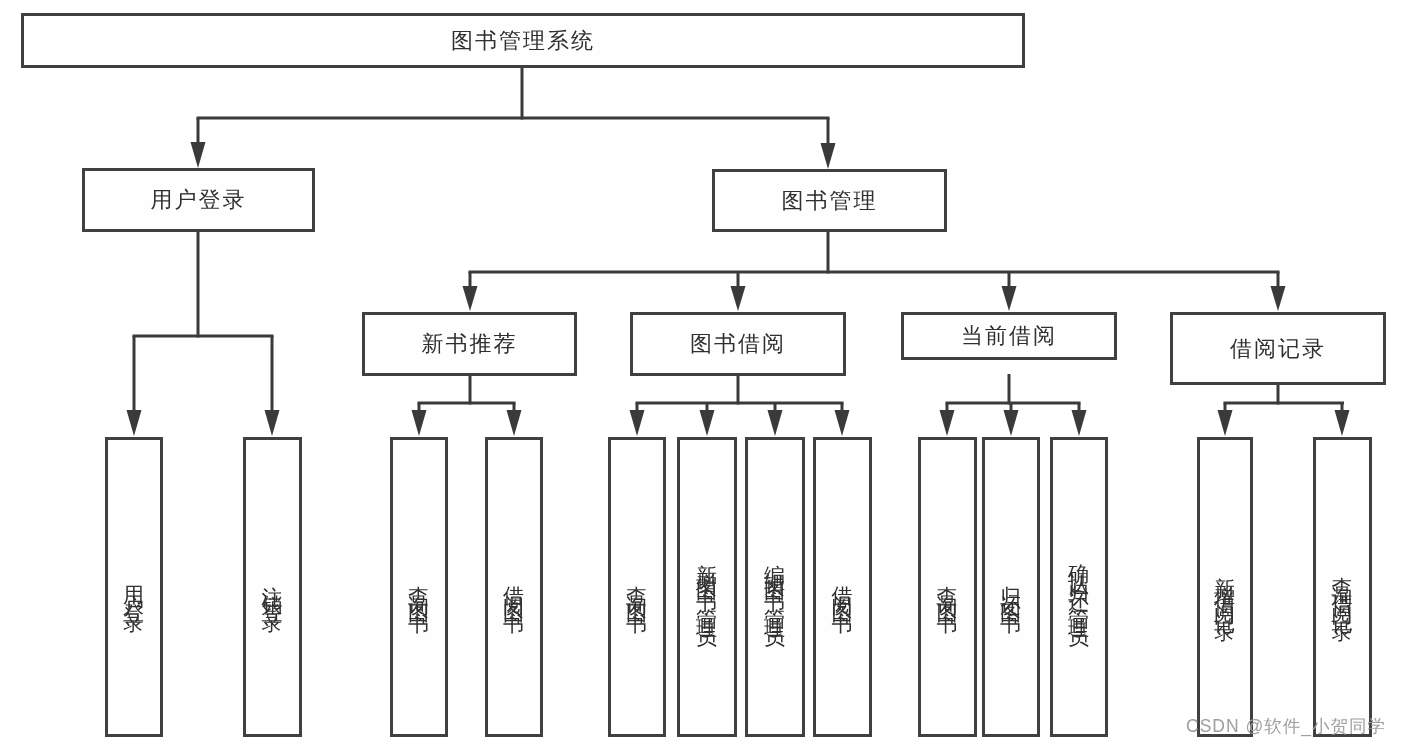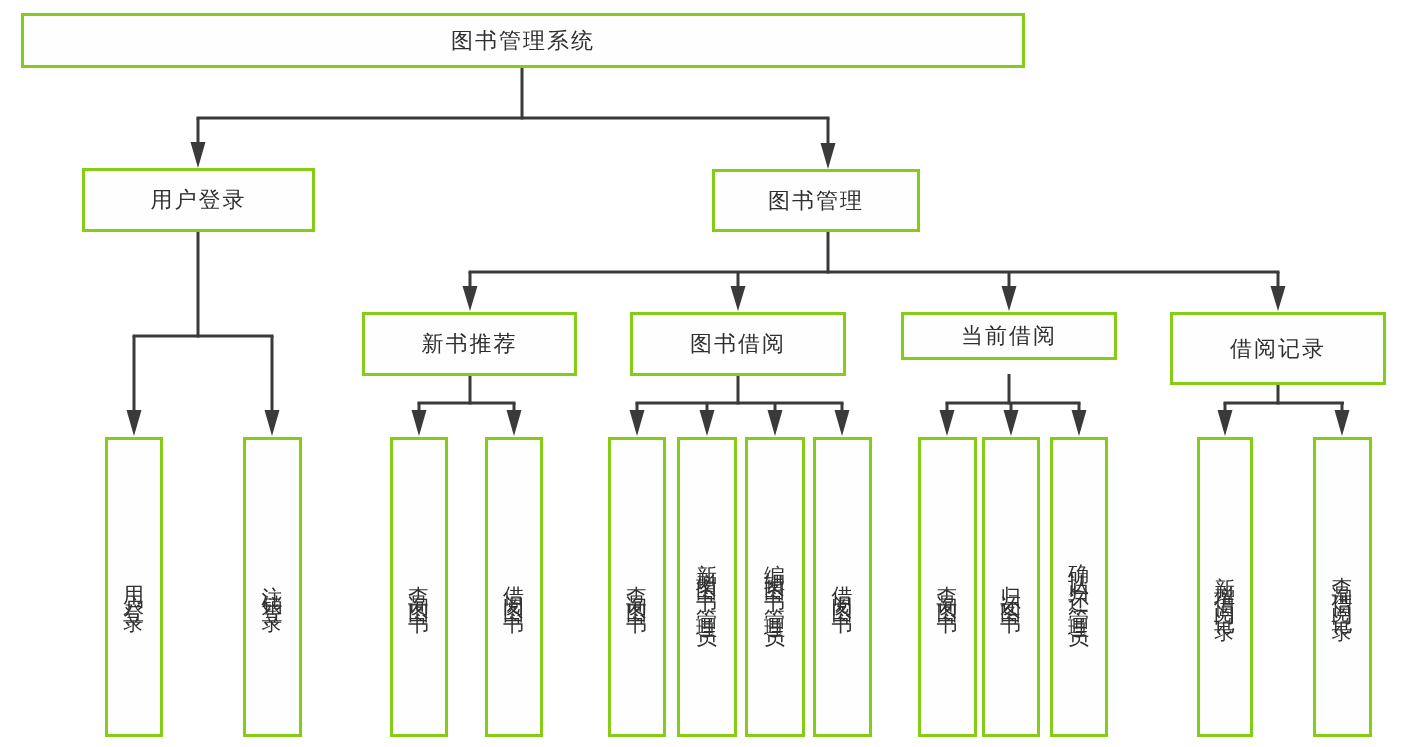--- a/index.html
+++ b/index.html
@@ -2,21 +2,21 @@
 <html><head>
 <meta charset="utf-8">
 <style>
   html,body{margin:0;padding:0;background:#ffffff;}
   .stage{
     position:relative;width:1405px;height:747px;background:#ffffff;overflow:hidden;
     font-family:"Liberation Sans","DejaVu Sans",sans-serif;
   }
   .wires{position:absolute;left:0;top:0;z-index:1;}
   .box{
-    position:absolute;box-sizing:border-box;border:3px solid #84cc16;background:#fefefe;
+    position:absolute;box-sizing:border-box;border:3px solid #404040;background:#fefefe;
     display:flex;align-items:center;justify-content:center;z-index:2;color:#2f2f2f;
   }
   .box.h span{font-size:22px;letter-spacing:2px;white-space:nowrap;}
   .box.v span{
     writing-mode:vertical-rl;text-orientation:mixed;
     font-size:21px;letter-spacing:9px;line-height:1;white-space:nowrap;
   }
   .watermark{
     position:absolute;left:1186px;top:714px;z-index:5;
     font-size:17.5px;color:#9e9e9e;letter-spacing:1px;white-space:nowrap;
@@ -92,21 +92,21 @@
     </g>
   </svg>
 
   <div class="box h" style="left:21px;top:13px;width:1004px;height:55px">
     <span>图书管理系统</span>
   </div>
 
   <div class="box h" style="left:82px;top:168px;width:233px;height:64px">
     <span>用户登录</span>
   </div>
-  <div class="box h" style="left:712px;top:169px;width:208px;height:63px">
+  <div class="box h" style="left:712px;top:169px;width:235px;height:63px">
     <span>图书管理</span>
   </div>
 
   <div class="box h" style="left:362px;top:312px;width:215px;height:64px">
     <span>新书推荐</span>
   </div>
   <div class="box h" style="left:630px;top:312px;width:216px;height:64px">
     <span>图书借阅</span>
   </div>
   <div class="box h" style="left:901px;top:312px;width:216px;height:48px">
@@ -153,14 +153,15 @@
     <span>确认归还（管理员）</span>
   </div>
 
   <div class="box v" style="left:1197px;top:437px;width:56px;height:300px">
     <span>新增借阅记录</span>
   </div>
   <div class="box v" style="left:1313px;top:437px;width:59px;height:300px">
     <span>查询借阅记录</span>
   </div>
 
+  <div class="watermark">CSDN @软件_小贺同学</div>
 
 </div>
 
 </body></html>

